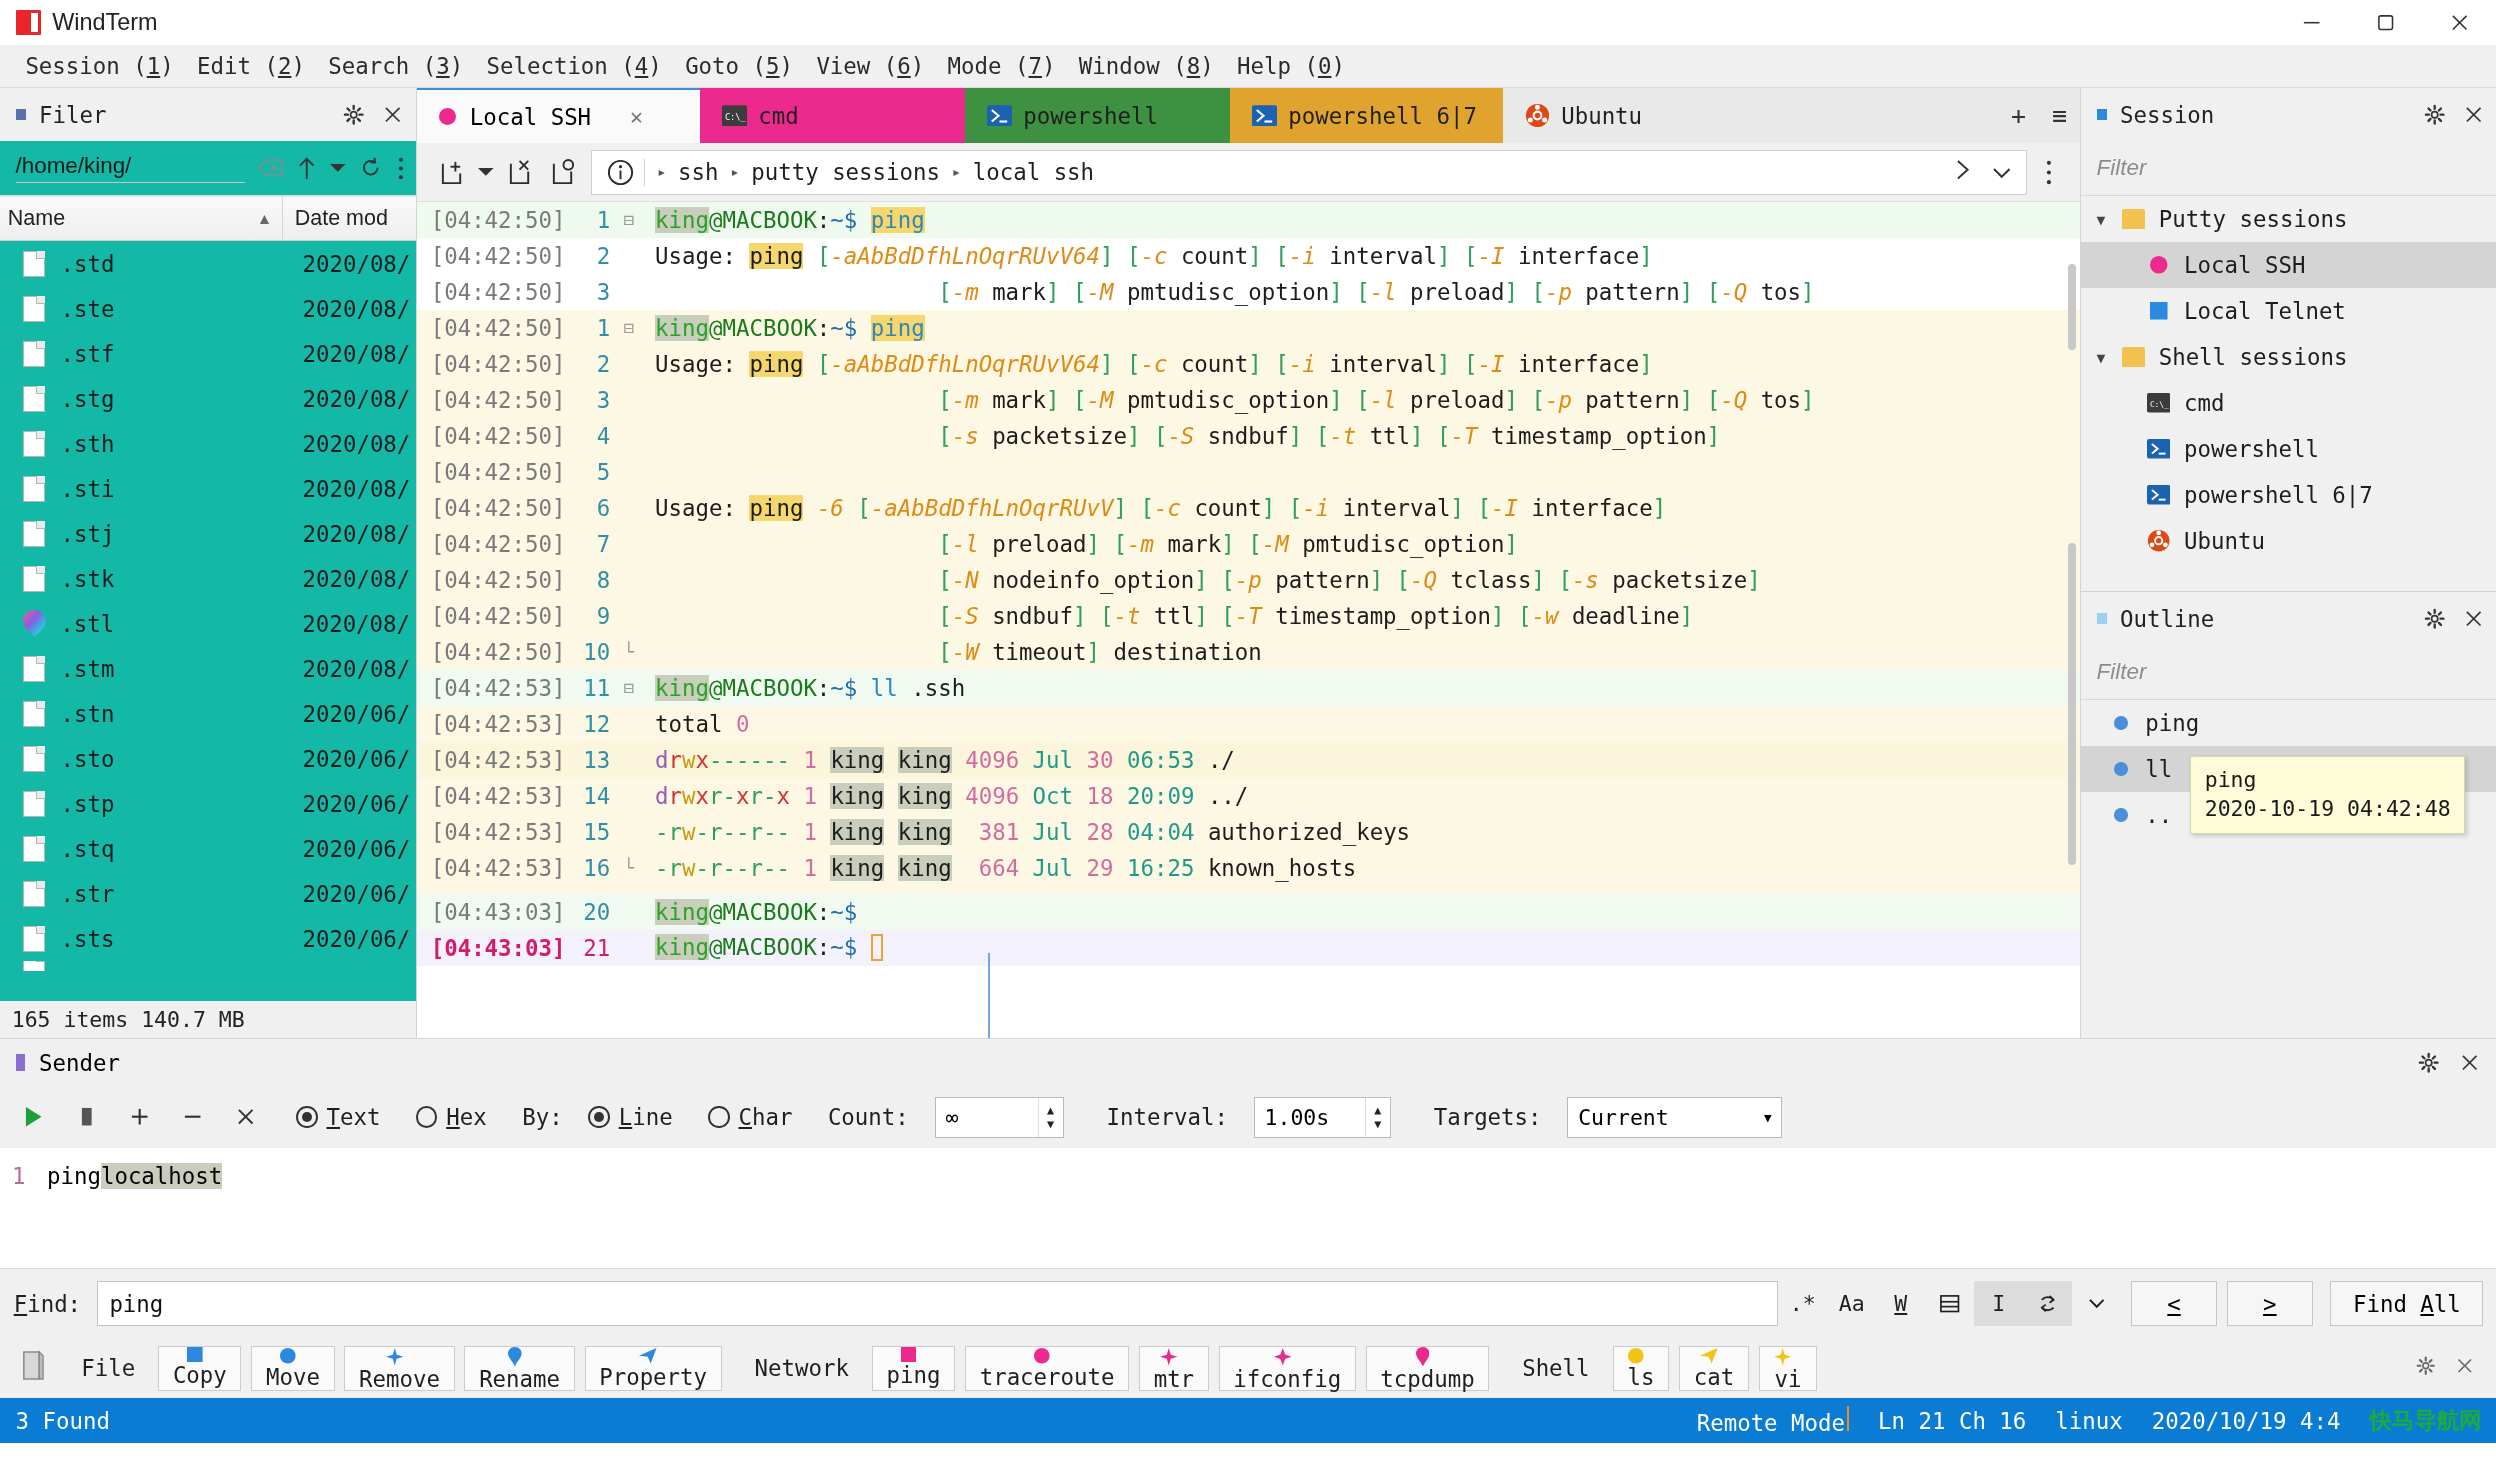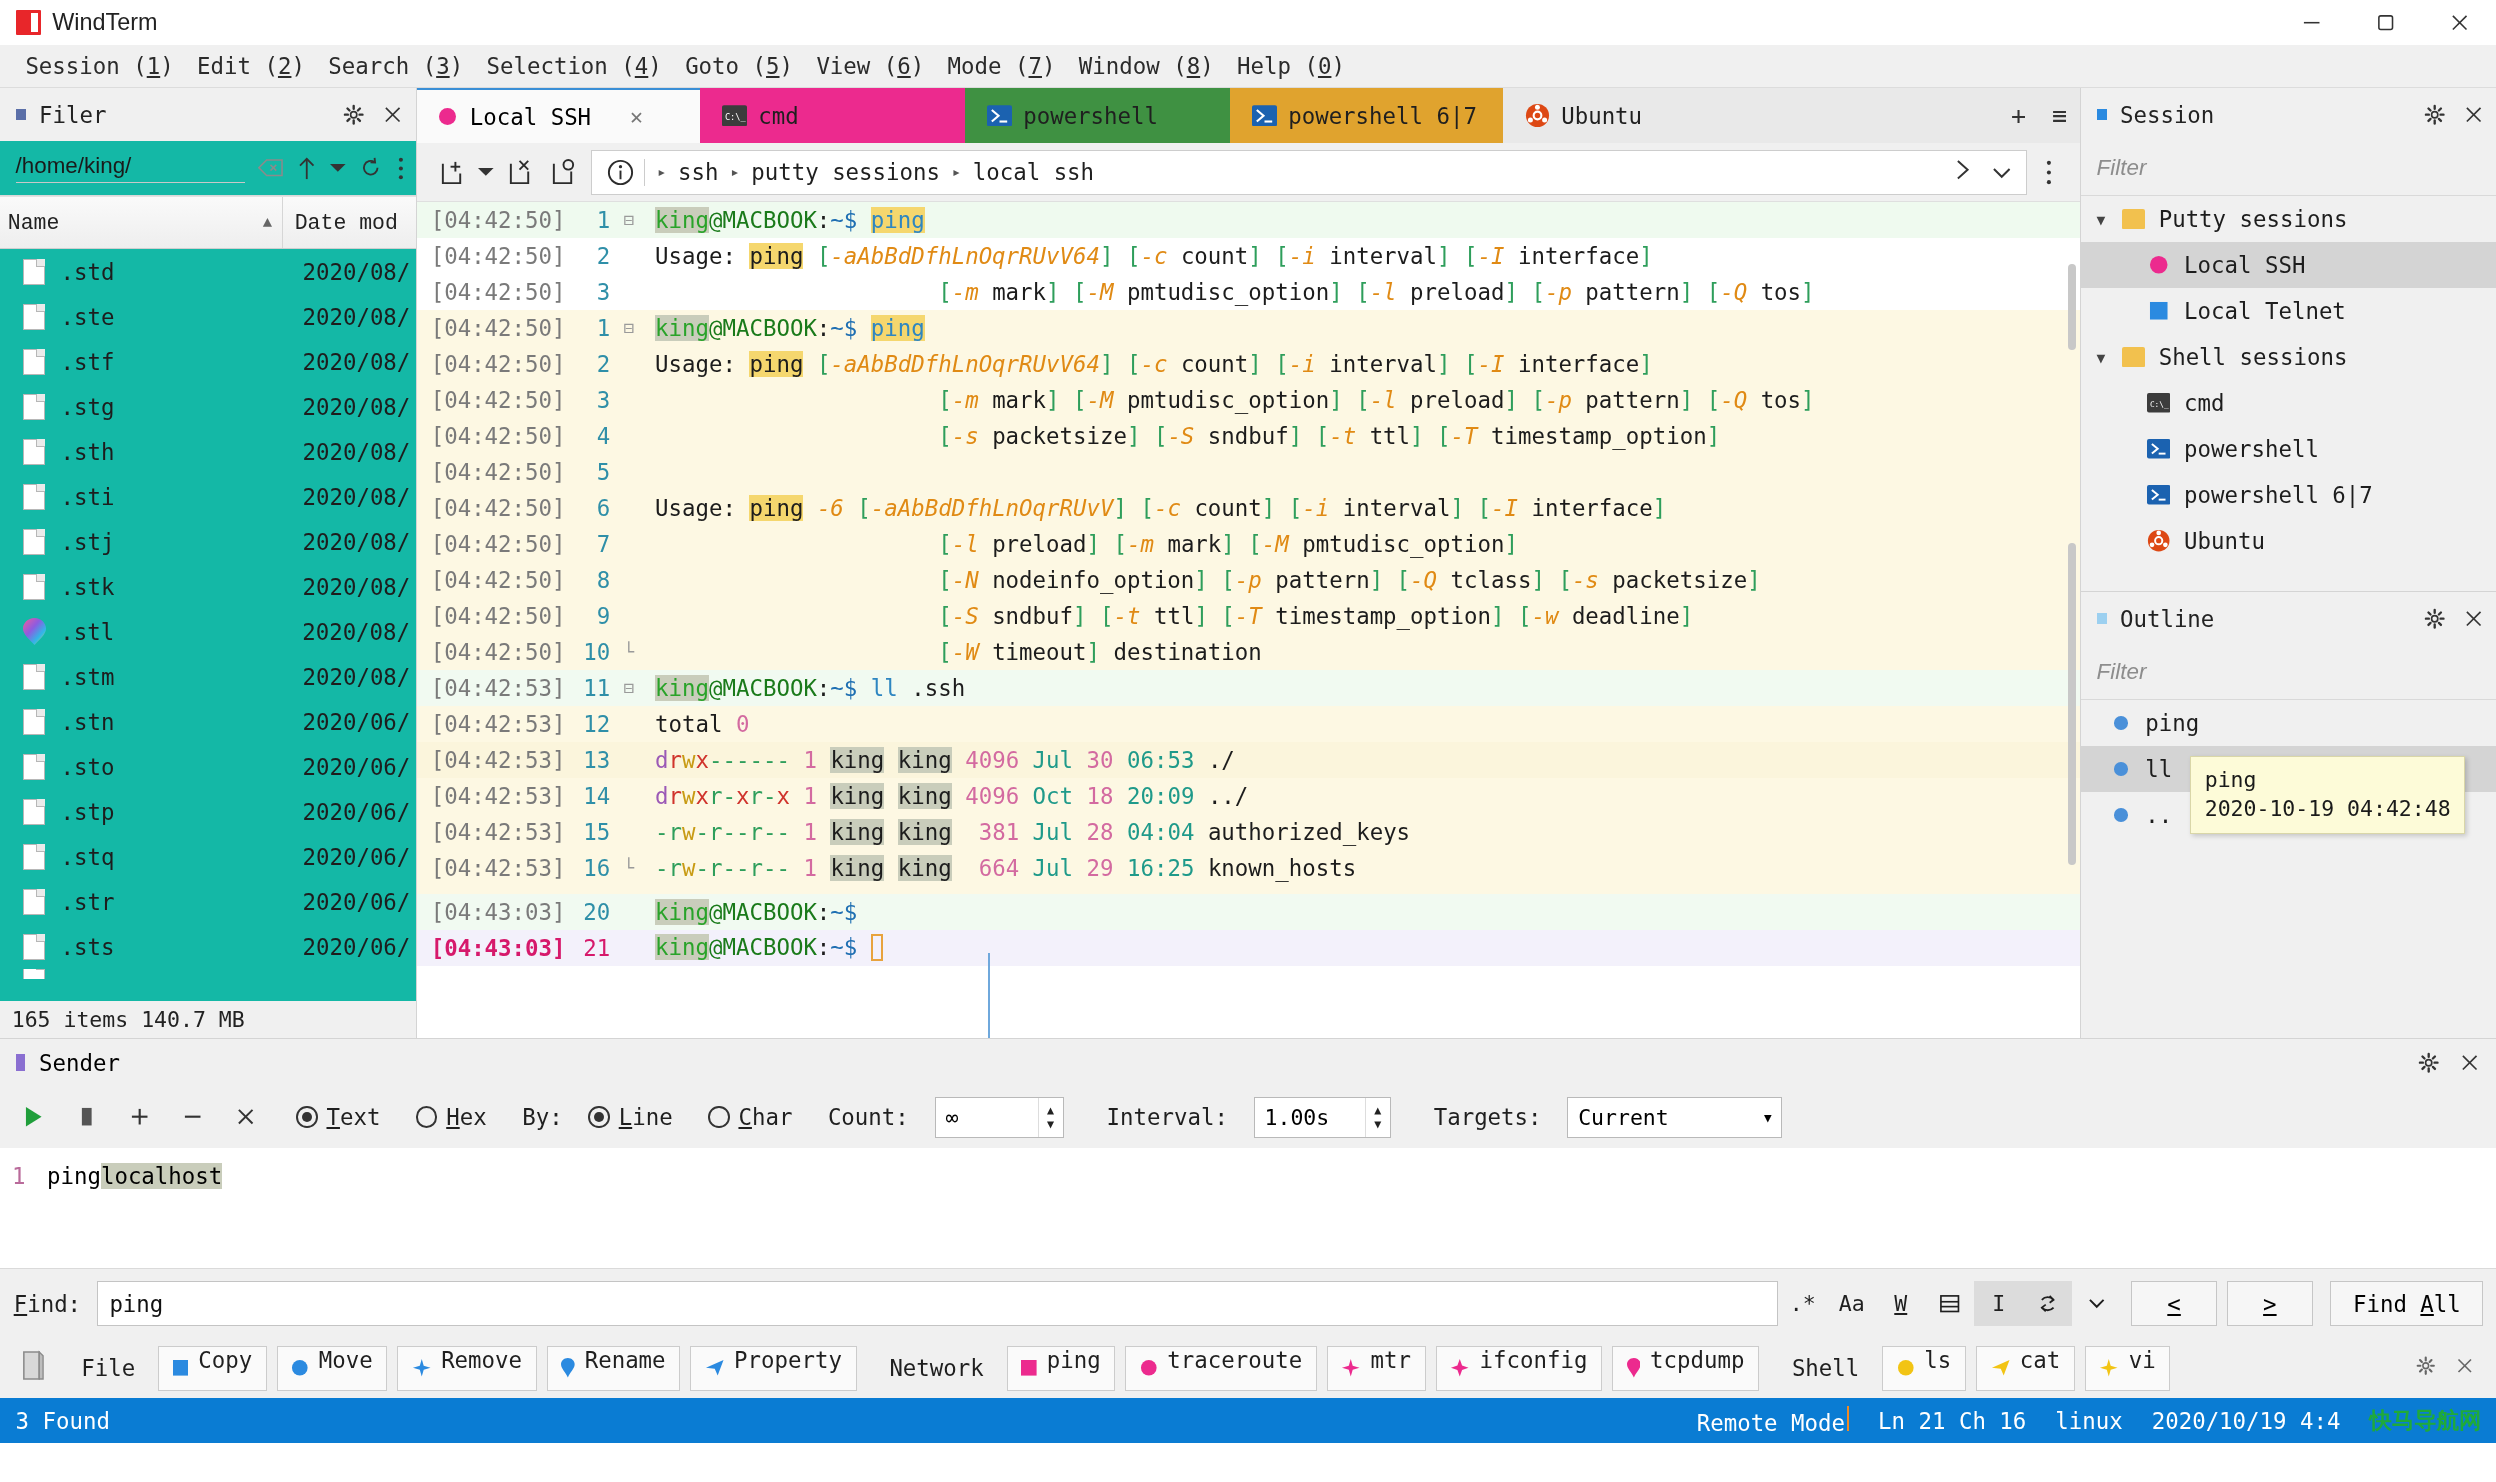--- a/index.html
+++ b/index.html
@@ -65,24 +65,24 @@
     height: 55px; display: flex; align-items: center; padding: 0 11.7px 0 15.6px; gap: 13.7px;
     border-bottom: 1px solid #d9d9d9;
   }
   #filer-path .pathtext {
     font-family: "Liberation Sans", sans-serif; font-size: 22.4px; color: #1a1a1a;
     border-bottom: 1px solid #c8c8c8; flex: 1; padding-bottom: 3.9px;
   }
   .pathicon { color: #444; display: flex; align-items: center; }
 
   #filer-cols {
-    height: 53px; display: flex; align-items: center;
+    height: 45px; display: flex; align-items: center;
     background: linear-gradient(#fafafa,#eeeeee);
     border-bottom: 1px solid #cfcfcf; border-top: 1px solid #e2e2e2;
-    font-family: Liberation Mono, monospace; font-size: 21.5px; color: #222;
+    font-family: Liberation Sans, sans-serif; font-size: 21.5px; color: #222;
   }
   #filer-cols .c1 { width: 283px; padding-left: 7.8px; display: flex; align-items: center; border-right:1px solid #d6d6d6; height:100%; }
   #filer-cols .c2 { padding-left: 11.7px; }
   .sort-arrow { margin-left: auto; margin-right: 9.8px; color: #666; font-size: 15.6px; }
 
   #filer-list { flex: 1; overflow: hidden; position: relative; }
   .file-row { height: 45px; display: flex; align-items: center; font-size: 22.4px; color: #1d1d1d; }
   .file-icon { width: 21.5px; height: 26px; margin: 0 15.6px 0 23.4px; flex: none;
                background: #fff; border: 1px solid #b7b7b7; position: relative; }
   .file-icon::after { content:""; position:absolute; right:-1px; top:-1px; width:7.8px; height:7.8px;
@@ -209,22 +209,22 @@
   .fnav { width: 86px; height: 45px; background: #f6f6f6; border: 1px solid #c6c6c6;
           display: flex; align-items: center; justify-content: center; margin-left: 9.8px;
           font-family: "DejaVu Sans Mono", monospace; font-size: 22.4px; }
   #findall { height: 45px; padding: 0 21.5px; background: #f6f6f6; border: 1px solid #c6c6c6;
              display: flex; align-items: center; margin-left: 17.6px;
              font-family: "DejaVu Sans Mono", monospace; font-size: 22.4px; }
 
   
   #quickbar { height: 60px; background: #f0f0f0; display: flex; align-items: center; padding: 0 13.7px; gap: 0; }
   .qgroup-label { font-family: "DejaVu Sans Mono", monospace; font-size: 22.4px; margin: 0 23px; color:#1f1f1f;}
-  .qbtn { height: 45px; background: #fafafa; border: 1px solid #cccccc; display: flex; 
-          padding: 0 13.7px; margin-right: 9.8px; font-family: "DejaVu Sans Mono", monospace; font-size: 22.4px; color:#1f1f1f;}
+  .qbtn { height: 45px; background: #fafafa; border: 1px solid #cccccc; display: flex; align-items: center;
+          padding: 0 13.7px; margin-right: 9.8px; font-family: "DejaVu Sans Mono", monospace; font-size: 22.4px; color:#1f1f1f;flex-direction:column;}
   .qbtn .qic { margin-right: 9.8px; display: flex; align-items: center; }
   #quickbar .spacer { flex: 1; }
   #quickbar .endtools { display: flex; gap: 17.6px; color: #555; margin-right: 7.8px; }
 
   
   #statusbar { height: 45px; background: #0a7cd3; display: flex; align-items: center;
                color: #fff; font-family: "DejaVu Sans Mono", monospace; font-size: 22.4px; padding: 0 15.6px; }
   #statusbar .left { display: flex; align-items: center; }
   #statusbar .right { margin-left: auto; display: flex; align-items: center; gap: 29px; }
   #statusbar .caret { display:inline-block; width:2px; height:25px; background:#f08a24; margin-left:2px;}

